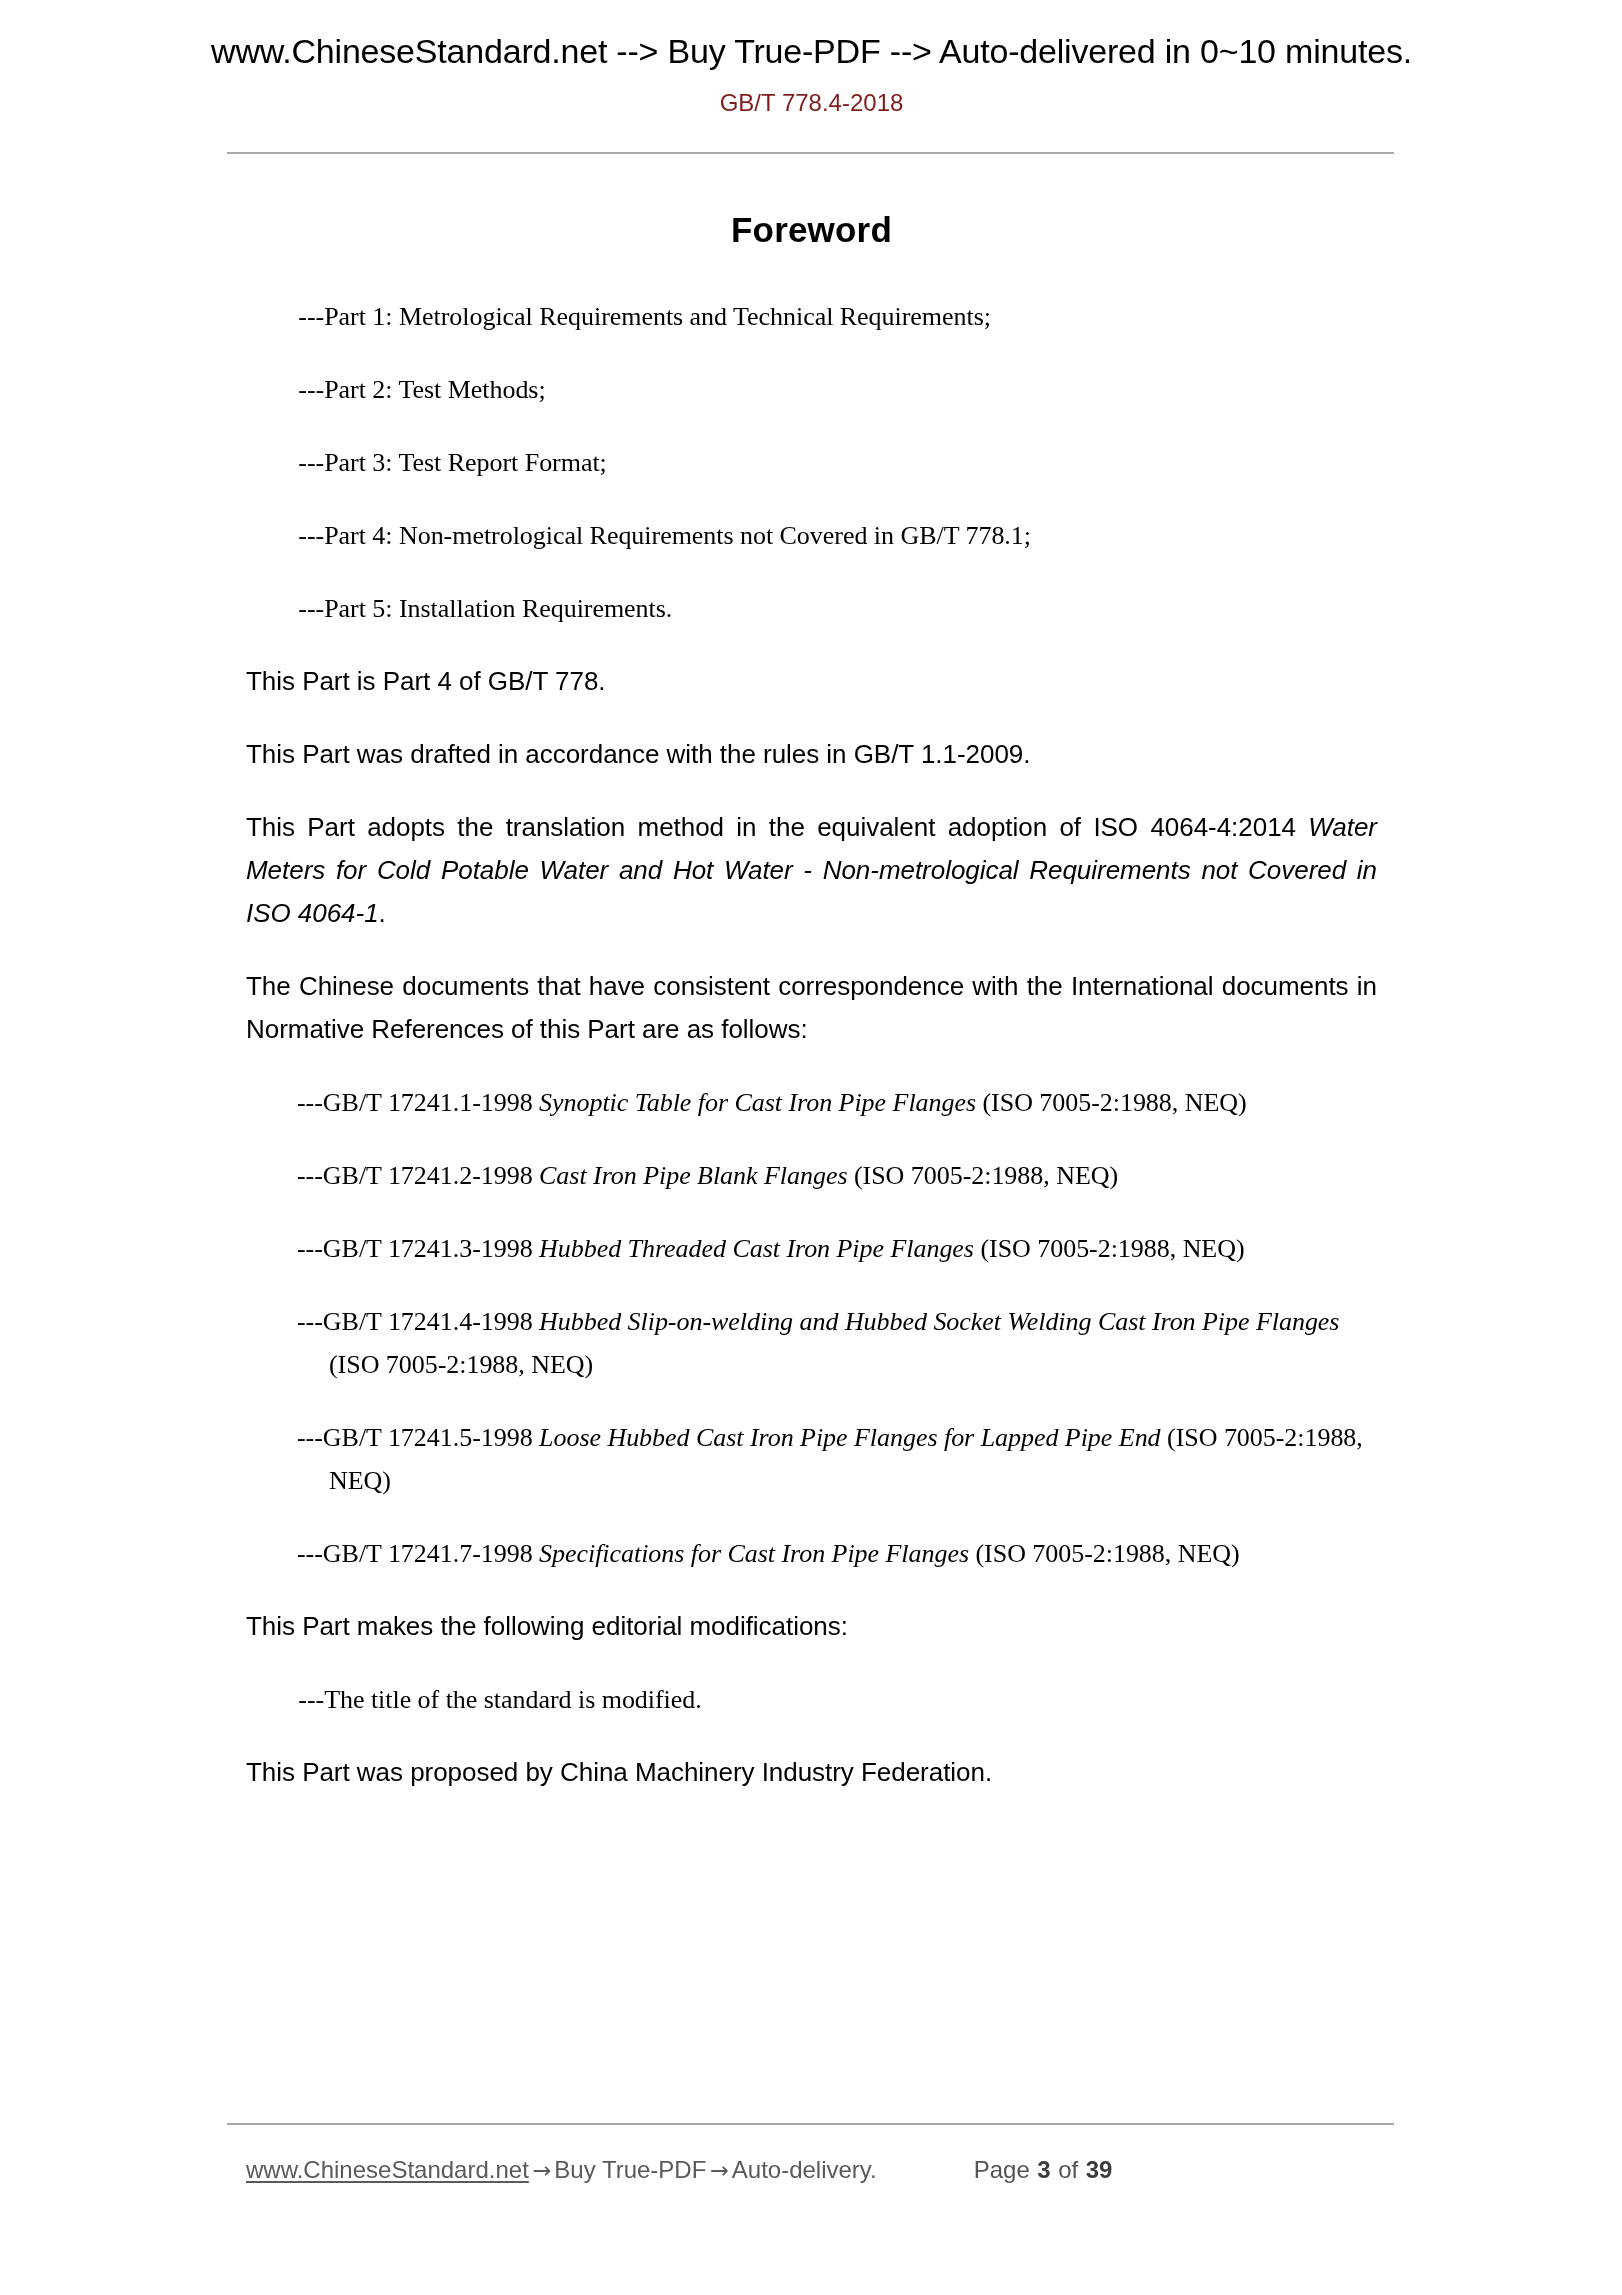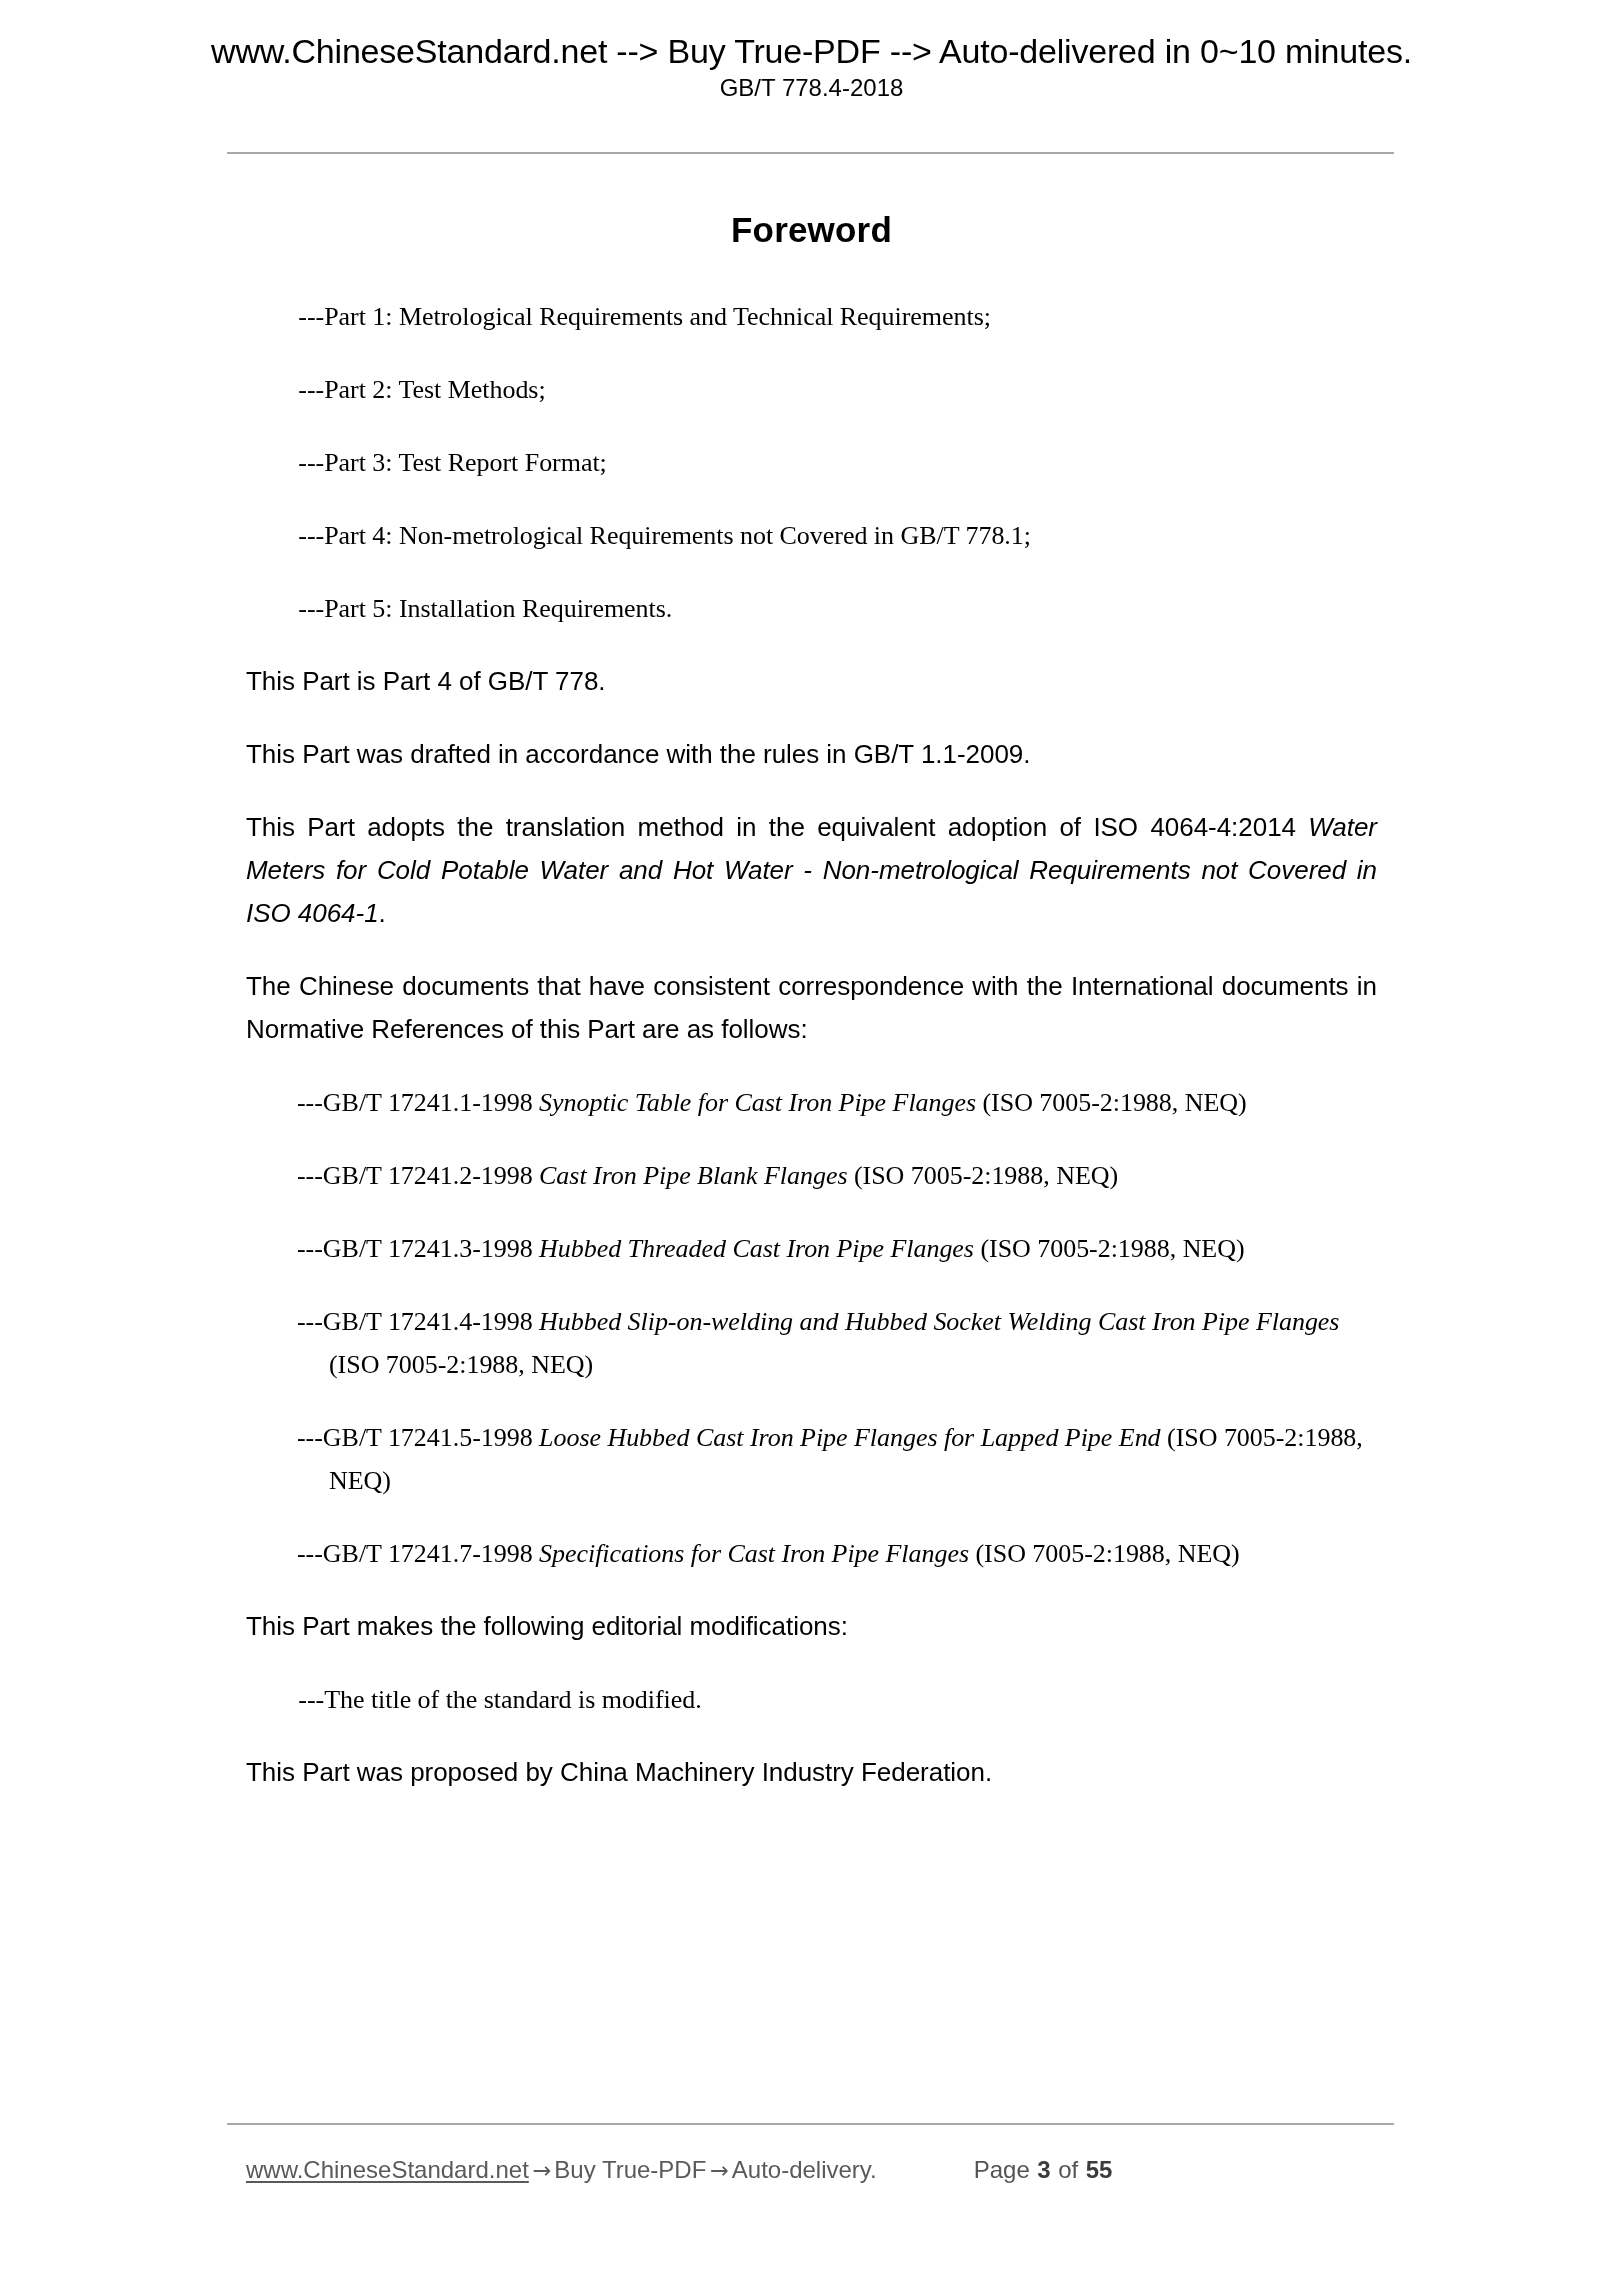--- a/index.html
+++ b/index.html
@@ -34,22 +34,22 @@
   }
   .header-line1 {
     font-size: 34px;
     color: #000000;
     letter-spacing: -0.2px;
     line-height: 1.25;
     white-space: nowrap;
   }
   .header-line2 {
     font-size: 24px;
-    color: #000000;
-    margin-top: 1px;
+    color: #7f1d1d;
+    margin-top: 16px;
     line-height: 1.2;
   }
   .rule {
     position: absolute;
     left: 227px;
     width: 1167px;
     height: 0;
     border-top: 2.5px solid #a8a8a8;
   }
   .rule-top { top: 152px; }
@@ -185,17 +185,17 @@
 
     <p class="item">---The title of the standard is modified.</p>
 
     <p class="para nojust">This Part was proposed by China Machinery Industry Federation.</p>
 
   </div>
 
   <div class="rule rule-bottom"></div>
 
   <div class="footer">
-    <span class="footer-left"><a class="footer-link" href="#">www.ChineseStandard.net</a><span class="arrow">→</span><span>Buy True-PDF</span><span class="arrow">→</span><span>Auto-delivery.</span></span><span class="footer-right"><span>Page</span><span class="sp"></span><b>3</b><span class="sp"></span><span>of</span><span class="sp"></span><b>55</b></span>
+    <span class="footer-left"><a class="footer-link" href="#">www.ChineseStandard.net</a><span class="arrow">→</span><span>Buy True-PDF</span><span class="arrow">→</span><span>Auto-delivery.</span></span><span class="footer-right"><span>Page</span><span class="sp"></span><b>3</b><span class="sp"></span><span>of</span><span class="sp"></span><b>39</b></span>
   </div>
 
 </div>
 
 
 </body></html>

